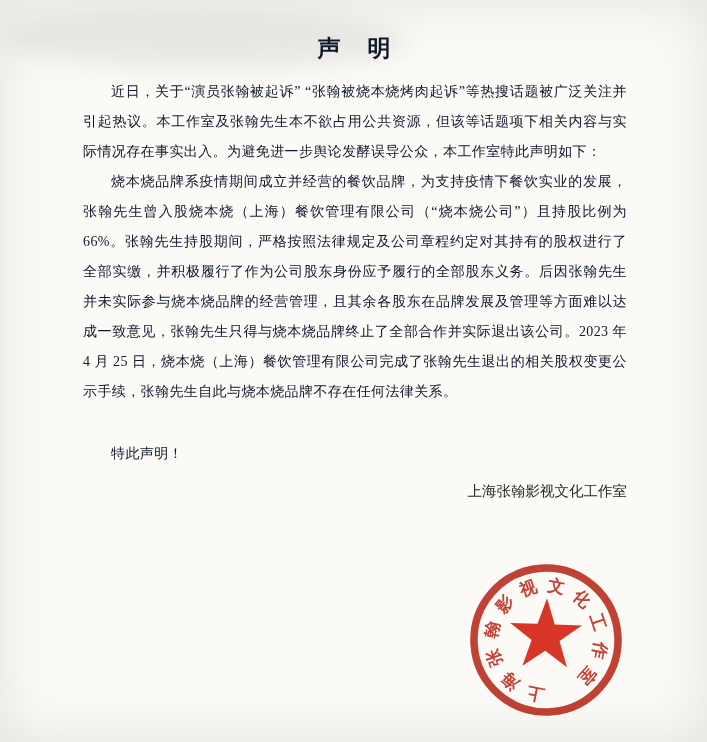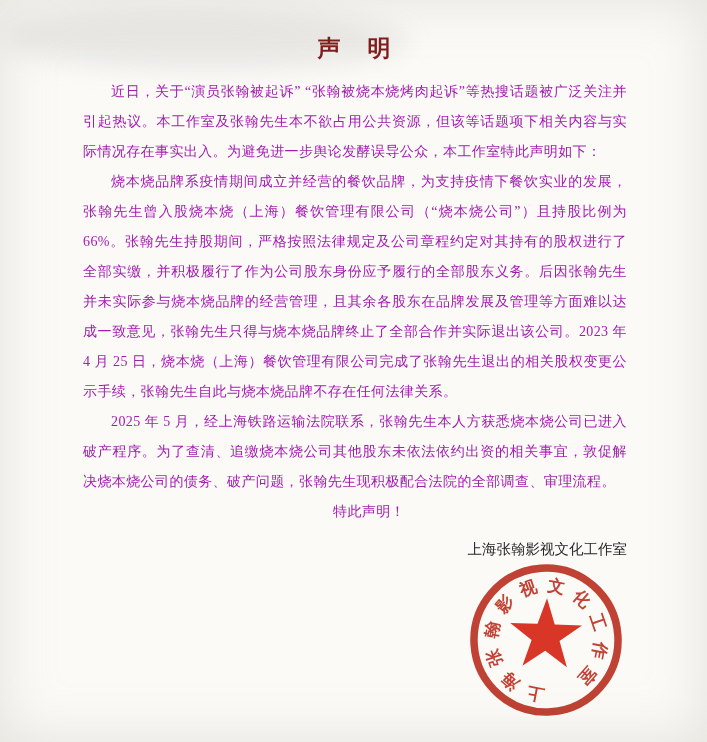--- a/index.html
+++ b/index.html
@@ -33,33 +33,34 @@
     left: 83px;
     top: 30px;
     width: 544px;
   }
   h1.title {
     margin: 3px 0 13px 0;
     text-align: center;
     font-size: 23px;
     font-weight: bold;
     letter-spacing: 2px;
-    color: #7f1d1d;
+    color: #0f172a;
   }
   p.body-p {
     margin: 0;
     font-size: 14px;
     line-height: 30px;
     text-align: justify;
     text-indent: 2em;
     letter-spacing: 0.4px;
-    color: #a21caf;
+    color: #0f172a;
   }
   p.closing {
-    text-align: center;
+    text-align: left;
+    margin-top: 32px;
   }
   .sig-block {
     margin-top: 6px;
     text-align: right;
     font-size: 14.5px;
     line-height: 32px;
     color: #262626;
   }
   .stamp {
     position: absolute;
@@ -81,21 +82,20 @@
 
 <div class="page">
 
   <div class="scan-shade"></div>
 
   <div class="content">
     <h1 class="title">声　明</h1>
 
     <p class="body-p">近日，关于“演员张翰被起诉” “张翰被烧本烧烤肉起诉”等热搜话题被广泛关注并引起热议。本工作室及张翰先生本不欲占用公共资源，但该等话题项下相关内容与实际情况存在事实出入。为避免进一步舆论发酵误导公众，本工作室特此声明如下：</p>
     <p class="body-p">烧本烧品牌系疫情期间成立并经营的餐饮品牌，为支持疫情下餐饮实业的发展，张翰先生曾入股烧本烧（上海）餐饮管理有限公司（“烧本烧公司”）且持股比例为 66%。张翰先生持股期间，严格按照法律规定及公司章程约定对其持有的股权进行了全部实缴，并积极履行了作为公司股东身份应予履行的全部股东义务。后因张翰先生并未实际参与烧本烧品牌的经营管理，且其余各股东在品牌发展及管理等方面难以达成一致意见，张翰先生只得与烧本烧品牌终止了全部合作并实际退出该公司。2023 年 4 月 25 日，烧本烧（上海）餐饮管理有限公司完成了张翰先生退出的相关股权变更公示手续，张翰先生自此与烧本烧品牌不存在任何法律关系。</p>
-    <p class="body-p">2025 年 5 月，经上海铁路运输法院联系，张翰先生本人方获悉烧本烧公司已进入破产程序。为了查清、追缴烧本烧公司其他股东未依法依约出资的相关事宜，敦促解决烧本烧公司的债务、破产问题，张翰先生现积极配合法院的全部调查、审理流程。</p>
     <p class="body-p closing">特此声明！</p>
 
     <div class="sig-block">
       <div>上海张翰影视文化工作室</div>
     </div>
   </div>
 
   <svg class="stamp" viewBox="-86 -86 172 172" xmlns="http://www.w3.org/2000/svg">
     <g transform="rotate(-4)">
       <circle cx="0" cy="0" r="72" fill="none" stroke-width="7.5" id="stamp-ring" stroke="#bd3323"></circle>

